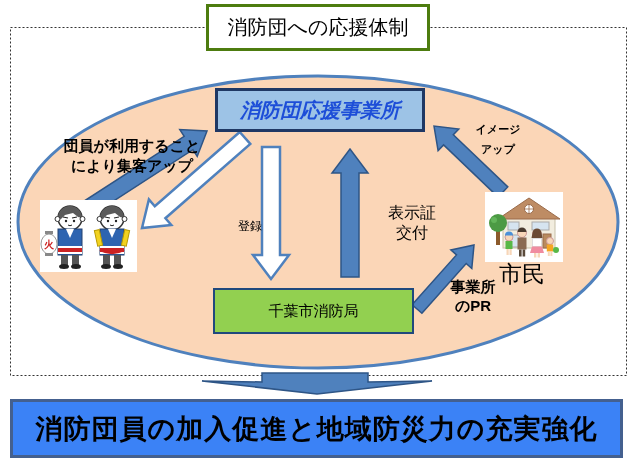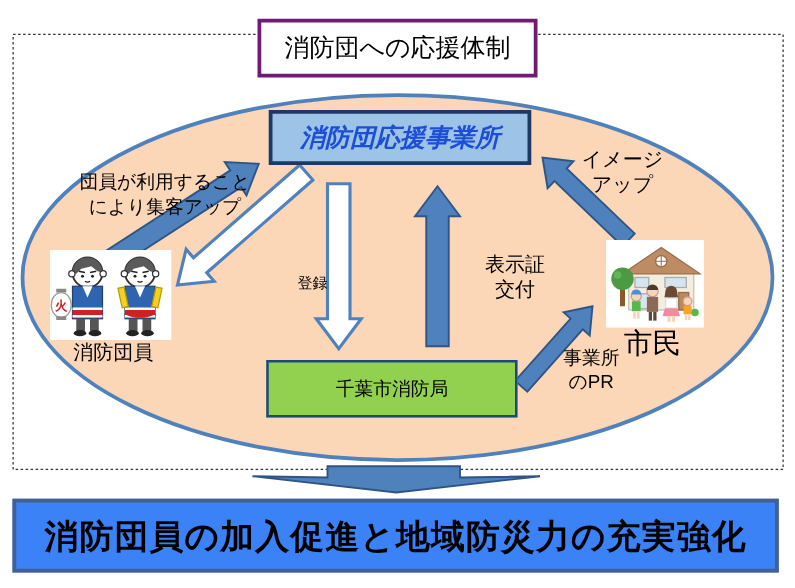--- a/index.html
+++ b/index.html
@@ -4,44 +4,44 @@
 <style>
   html,body{margin:0;padding:0;}
   body{
     width:636px;height:470px;position:relative;background:#ffffff;
     font-family:"Liberation Sans",sans-serif;color:#000;overflow:hidden;
   }
   #stage{position:absolute;inset:0;width:636px;height:470px;}
   svg.overlay{position:absolute;left:0;top:0;z-index:1;}
   .box{position:absolute;box-sizing:border-box;display:flex;align-items:center;justify-content:center;text-align:center;z-index:3;}
   .title-box{
-    left:206px;top:15px;width:224px;height:47px;
-    background:#ffffff;border:3px solid #701a75;font-size:20px;z-index:4;
+    left:206px;top:4px;width:224px;height:47px;
+    background:#ffffff;border:3px solid #4d7c0f;font-size:20px;z-index:4;
   }
   .office-box{
     left:215px;top:88px;width:210px;height:44px;
     background:#9DC3E6;border:3px solid #1F3864;
     color:#1d4ed8;font-weight:bold;font-style:italic;font-size:20px;
   }
   .bureau-box{
     left:213px;top:288px;width:201px;height:46px;
     background:#92D050;border:2px solid #1F497D;font-size:15px;
   }
   .slogan-box{
     left:10px;top:399px;width:613px;height:59px;
     background:#3b82f6;border:3px solid #44608F;
     font-size:27px;font-weight:bold;letter-spacing:1px;z-index:4;
   }
   .lbl{position:absolute;z-index:5;text-align:center;line-height:20px;}
-  .lbl.b{font-weight:normal;}
+  .lbl.b{font-weight:bold;}
   .lbl-member-gain{left:42px;top:136px;width:180px;font-size:15px;}
   .lbl-service{left:156px;top:177px;width:84px;font-size:15px;}
   .lbl-register{left:228px;top:216px;width:44px;font-size:12px;}
   .lbl-certificate{left:358px;top:203px;width:60px;font-size:16px;margin-left:24px;}
-  .lbl-image-up{left:462px;top:119px;width:72px;font-size:16px;}
+  .lbl-image-up{left:462px;top:119px;width:72px;font-size:11px;font-weight:bold;}
   .lbl-pr{left:442px;top:277px;width:62px;font-size:15px;line-height:19px;}
   .lbl-members-caption{left:48px;top:273px;width:85px;font-size:16px;}
   .lbl-citizens-caption{left:494px;top:264px;width:56px;font-size:23px;}
   .pic{position:absolute;z-index:3;background:#fff;}
   .pic-members{left:40px;top:200px;width:97px;height:72px;}
   .pic-citizens{left:485px;top:192px;width:78px;height:70px;}
 </style>
 </head>
 <body>
 
@@ -154,21 +154,20 @@
         <rect x="56" y="30" width="5" height="16" fill="#F2D21F" stroke="#b89a00" transform="rotate(-12 58 38)"></rect>
         <rect x="83" y="30" width="5" height="16" fill="#F2D21F" stroke="#b89a00" transform="rotate(12 86 38)"></rect>
         <path d="M60,50 q12,6 24,0" stroke="#CC2222" stroke-width="2.5" fill="none"></path>
         <rect x="63" y="55" width="7" height="10" fill="#555"></rect>
         <rect x="74" y="55" width="7" height="10" fill="#555"></rect>
         <ellipse cx="66" cy="66.5" rx="5" ry="2.5" fill="#222"></ellipse>
         <ellipse cx="78" cy="66.5" rx="5" ry="2.5" fill="#222"></ellipse>
       </g>
     </svg>
   </div>
-  <div class="lbl lbl-members-caption">消防団員</div>
 
   <div class="pic pic-citizens">
     <svg width="78" height="70" viewBox="0 0 78 70">
       <rect x="0" y="0" width="78" height="70" fill="#ffffff"></rect>
       <g>
         <rect x="18" y="26" width="52" height="30" fill="#F2EDDF" stroke="#C7BFA8"></rect>
         <polygon points="13,27 44,6 75,27" fill="#BE8C64" stroke="#9a6b4a"></polygon>
         <circle cx="44" cy="17" r="4.5" fill="#ffffff" stroke="#9a6b4a"></circle>
         <path d="M39.5,17 h9 M44,12.5 v9" stroke="#9a6b4a" stroke-width="0.8"></path>
         <rect x="23" y="30" width="11" height="8" fill="#D6E4F0" stroke="#aaa"></rect>

